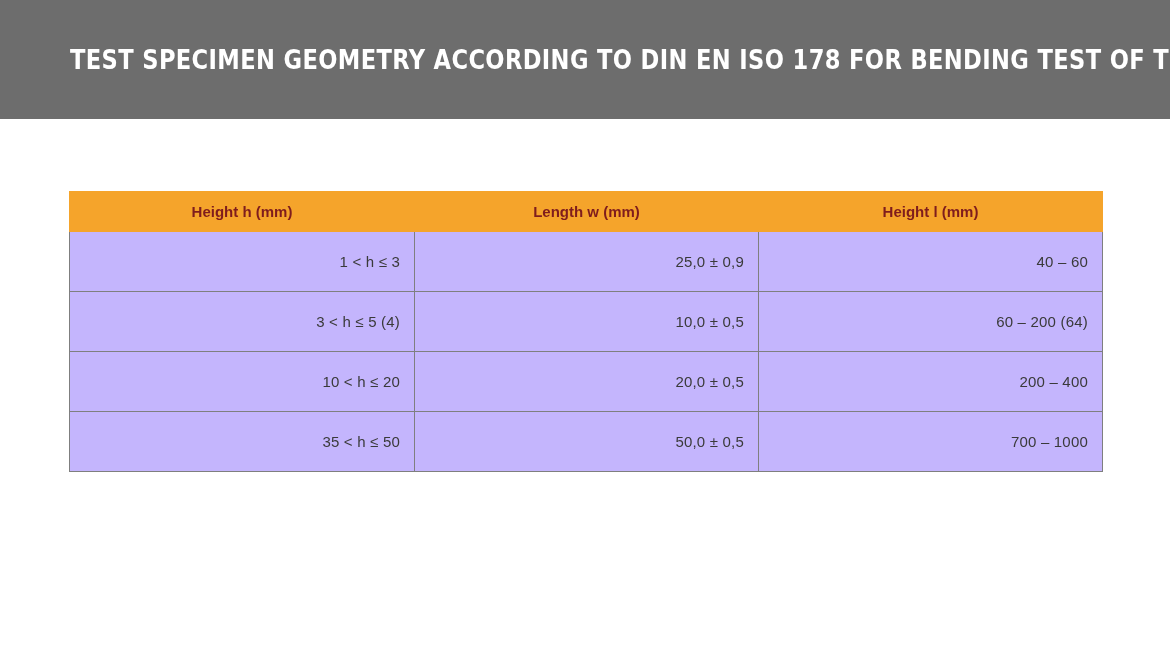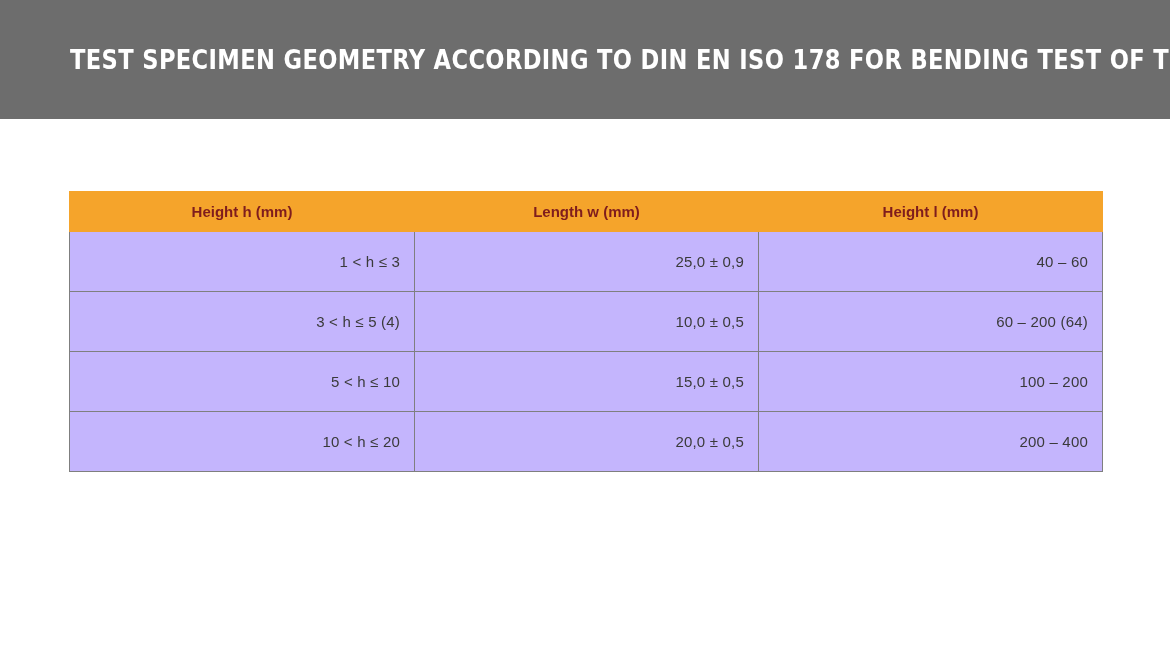--- a/index.html
+++ b/index.html
@@ -108,26 +108,26 @@
           <td class="nbsp-fix">1 &lt; h ≤ 3</td>
           <td class="nbsp-fix">25,0 ± 0,9</td>
           <td class="nbsp-fix">40 – 60</td>
         </tr>
         <tr>
           <td class="nbsp-fix">3 &lt; h ≤ 5 (4)</td>
           <td class="nbsp-fix">10,0 ± 0,5</td>
           <td class="nbsp-fix">60 – 200 (64)</td>
         </tr>
         <tr>
-          <td class="nbsp-fix">5 &lt; h ≤ 10</td>
-          <td class="nbsp-fix">15,0 ± 0,5</td>
-          <td class="nbsp-fix">100 – 200</td>
-        </tr>
-        <tr>
           <td class="nbsp-fix">10 &lt; h ≤ 20</td>
           <td class="nbsp-fix">20,0 ± 0,5</td>
           <td class="nbsp-fix">200 – 400</td>
+        </tr>
+        <tr>
+          <td class="nbsp-fix">35 &lt; h ≤ 50</td>
+          <td class="nbsp-fix">50,0 ± 0,5</td>
+          <td class="nbsp-fix">700 – 1000</td>
         </tr>
       </tbody>
     </table>
   </div>
 
 </div>
 
 </body></html>

